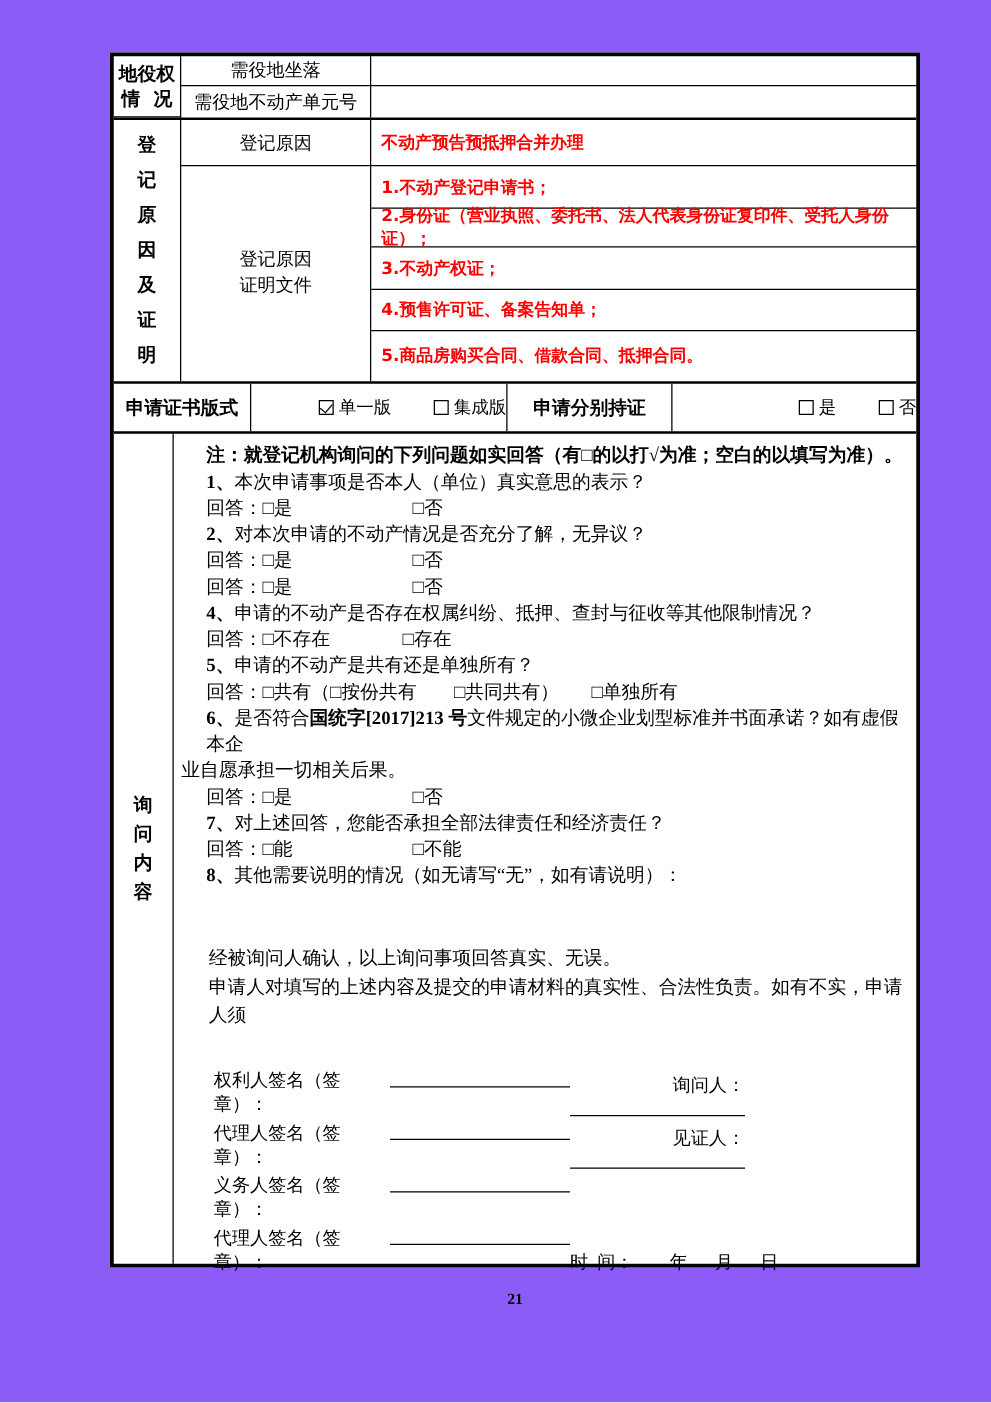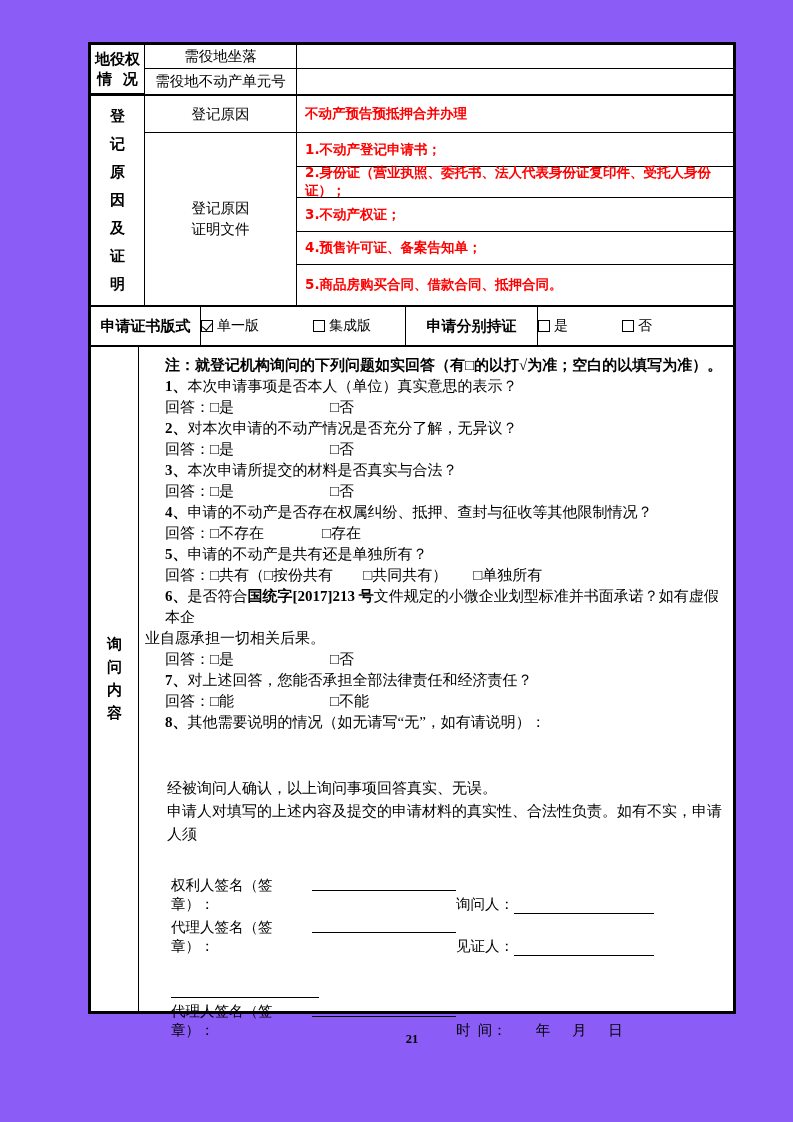--- a/index.html
+++ b/index.html
@@ -36,21 +36,21 @@
   .reg-head span { display:block; line-height:17px; }
   .proof-label { grid-row:2/7; flex-direction:column; justify-content:center; font-size:14.5px; line-height:21px; }
   .red-val {
     color:#ff0000; font-family:"DejaVu Sans","Liberation Sans",sans-serif;
     font-weight:bold; font-size:13.5px; padding:0 8px; letter-spacing:0;
   }
 
   
   .sec3 { grid-template-columns:110px 205px 132px 1fr; grid-template-rows:38px; }
   .bhead { font-family:"DejaVu Sans","Liberation Sans",sans-serif; font-weight:bold; justify-content:center; font-size:15px; }
-  .opts { justify-content:flex-start; gap:54px; font-size:14px;font-family:Liberation Mono, monospace; }
+  .opts { justify-content:flex-end; gap:34px; font-size:14px;font-family:Liberation Mono, monospace; }
   .opt { display:inline-flex; align-items:center; gap:4px; cursor:pointer; }
   .cbox { display:inline-block; width:12px; height:12px; border:1.5px solid #000; position:relative; background:#fff; }
   .cbox.checked::after {
     content:""; position:absolute; left:2px; top:0px; width:5px; height:8px;
     border-right:1.8px solid #000; border-bottom:1.8px solid #000; transform:rotate(40deg);
   }
 
   
   .sec4 { grid-template-columns:48px 1fr; grid-template-rows:664px; }
   .inq-head { flex-direction:column; justify-content:center; gap:2px; }
@@ -60,21 +60,21 @@
   .q-line.no-ind { padding-left:0; }
   .q-line .b { font-weight:bold; }
   .q-line .opt-seg { cursor:pointer; }
   .confirm { margin-top:44px; }
   .confirm .c-line { line-height:23px; padding-left:22px; white-space:pre-wrap; }
   .confirm .c-line.no-ind { padding-left:0; }
 
   .sigs { margin-top:32px; padding-left:26px; }
   .sig-row { height:42px; display:flex; align-items:flex-end; padding-bottom:6px; font-size:14.5px; }
   .sig-left { width:285px; display:inline-flex; align-items:flex-start; }
-  .sig-right { display:inline-flex; align-items:flex-end; }
+  .sig-right { display:inline-flex; align-items:flex-end;flex-direction:column; }
   .sline { display:inline-block; width:148px; border-bottom:1.5px solid #000; height:15px; }
   .sline.short { width:140px; }
   .time-text { white-space:pre-wrap; }
 
   .page-number {
     position:absolute; left:88px; top:1032px; width:648px; text-align:center;
     font-size:12.5px; font-weight:bold; font-family:"Liberation Serif",serif;
   }
 </style>
 </head>
@@ -149,21 +149,20 @@
           <span>内</span>
           <span>容</span>
         </div>
       <div class="cell qa last-col last-row">
         <div>
             <div class="q-line"><span class="b">注：就登记机构询问的下列问题如实回答（有□的以打√为准；空白的以填写为准）。</span></div>
             <div class="q-line"><span class="b">1、</span><span>本次申请事项是否本人（单位）真实意思的表示？</span></div>
             <div class="q-line"><span>回答：</span><span class="opt-seg">□是</span><span class="opt-seg" style="margin-left: 96px;">□否</span></div>
             <div class="q-line"><span class="b">2、</span><span>对本次申请的不动产情况是否充分了解，无异议？</span></div>
             <div class="q-line"><span>回答：</span><span class="opt-seg">□是</span><span class="opt-seg" style="margin-left: 96px;">□否</span></div>
-            <div class="q-line"><span class="b">3、</span><span>本次申请所提交的材料是否真实与合法？</span></div>
             <div class="q-line"><span>回答：</span><span class="opt-seg">□是</span><span class="opt-seg" style="margin-left: 96px;">□否</span></div>
             <div class="q-line"><span class="b">4、</span><span>申请的不动产是否存在权属纠纷、抵押、查封与征收等其他限制情况？</span></div>
             <div class="q-line"><span>回答：</span><span class="opt-seg">□不存在</span><span class="opt-seg" style="margin-left: 58px;">□存在</span></div>
             <div class="q-line"><span class="b">5、</span><span>申请的不动产是共有还是单独所有？</span></div>
             <div class="q-line"><span>回答：</span><span class="opt-seg">□共有（□按份共有</span><span class="opt-seg" style="margin-left: 30px;">□共同共有）</span><span class="opt-seg" style="margin-left: 26px;">□单独所有</span></div>
             <div class="q-line"><span class="b">6、</span><span>是否符合</span><span class="b">国统字[2017]213 号</span><span>文件规定的小微企业划型标准并书面承诺？如有虚假本企</span></div>
             <div class="q-line no-ind"><span>业自愿承担一切相关后果。</span></div>
             <div class="q-line"><span>回答：</span><span class="opt-seg">□是</span><span class="opt-seg" style="margin-left: 96px;">□否</span></div>
             <div class="q-line"><span class="b">7、</span><span>对上述回答，您能否承担全部法律责任和经济责任？</span></div>
             <div class="q-line"><span>回答：</span><span class="opt-seg">□能</span><span class="opt-seg" style="margin-left: 96px;">□不能</span></div>
@@ -189,20 +188,21 @@
               <span>代理人签名（签章）：</span>
               <span class="sline"></span>
             </span>
             <span class="sig-right">
               <span>见证人：</span>
               <span class="sline short"></span>
             </span>
           </div>
           <div class="sig-row">
             <span class="sig-left">
+              <span>义务人签名（签章）：</span>
               <span class="sline"></span>
             </span>
           </div>
           <div class="sig-row">
             <span class="sig-left">
               <span>代理人签名（签章）：</span>
               <span class="sline"></span>
             </span>
             <span class="sig-right">
               <span class="time-text">时  间：        年      月      日</span>

